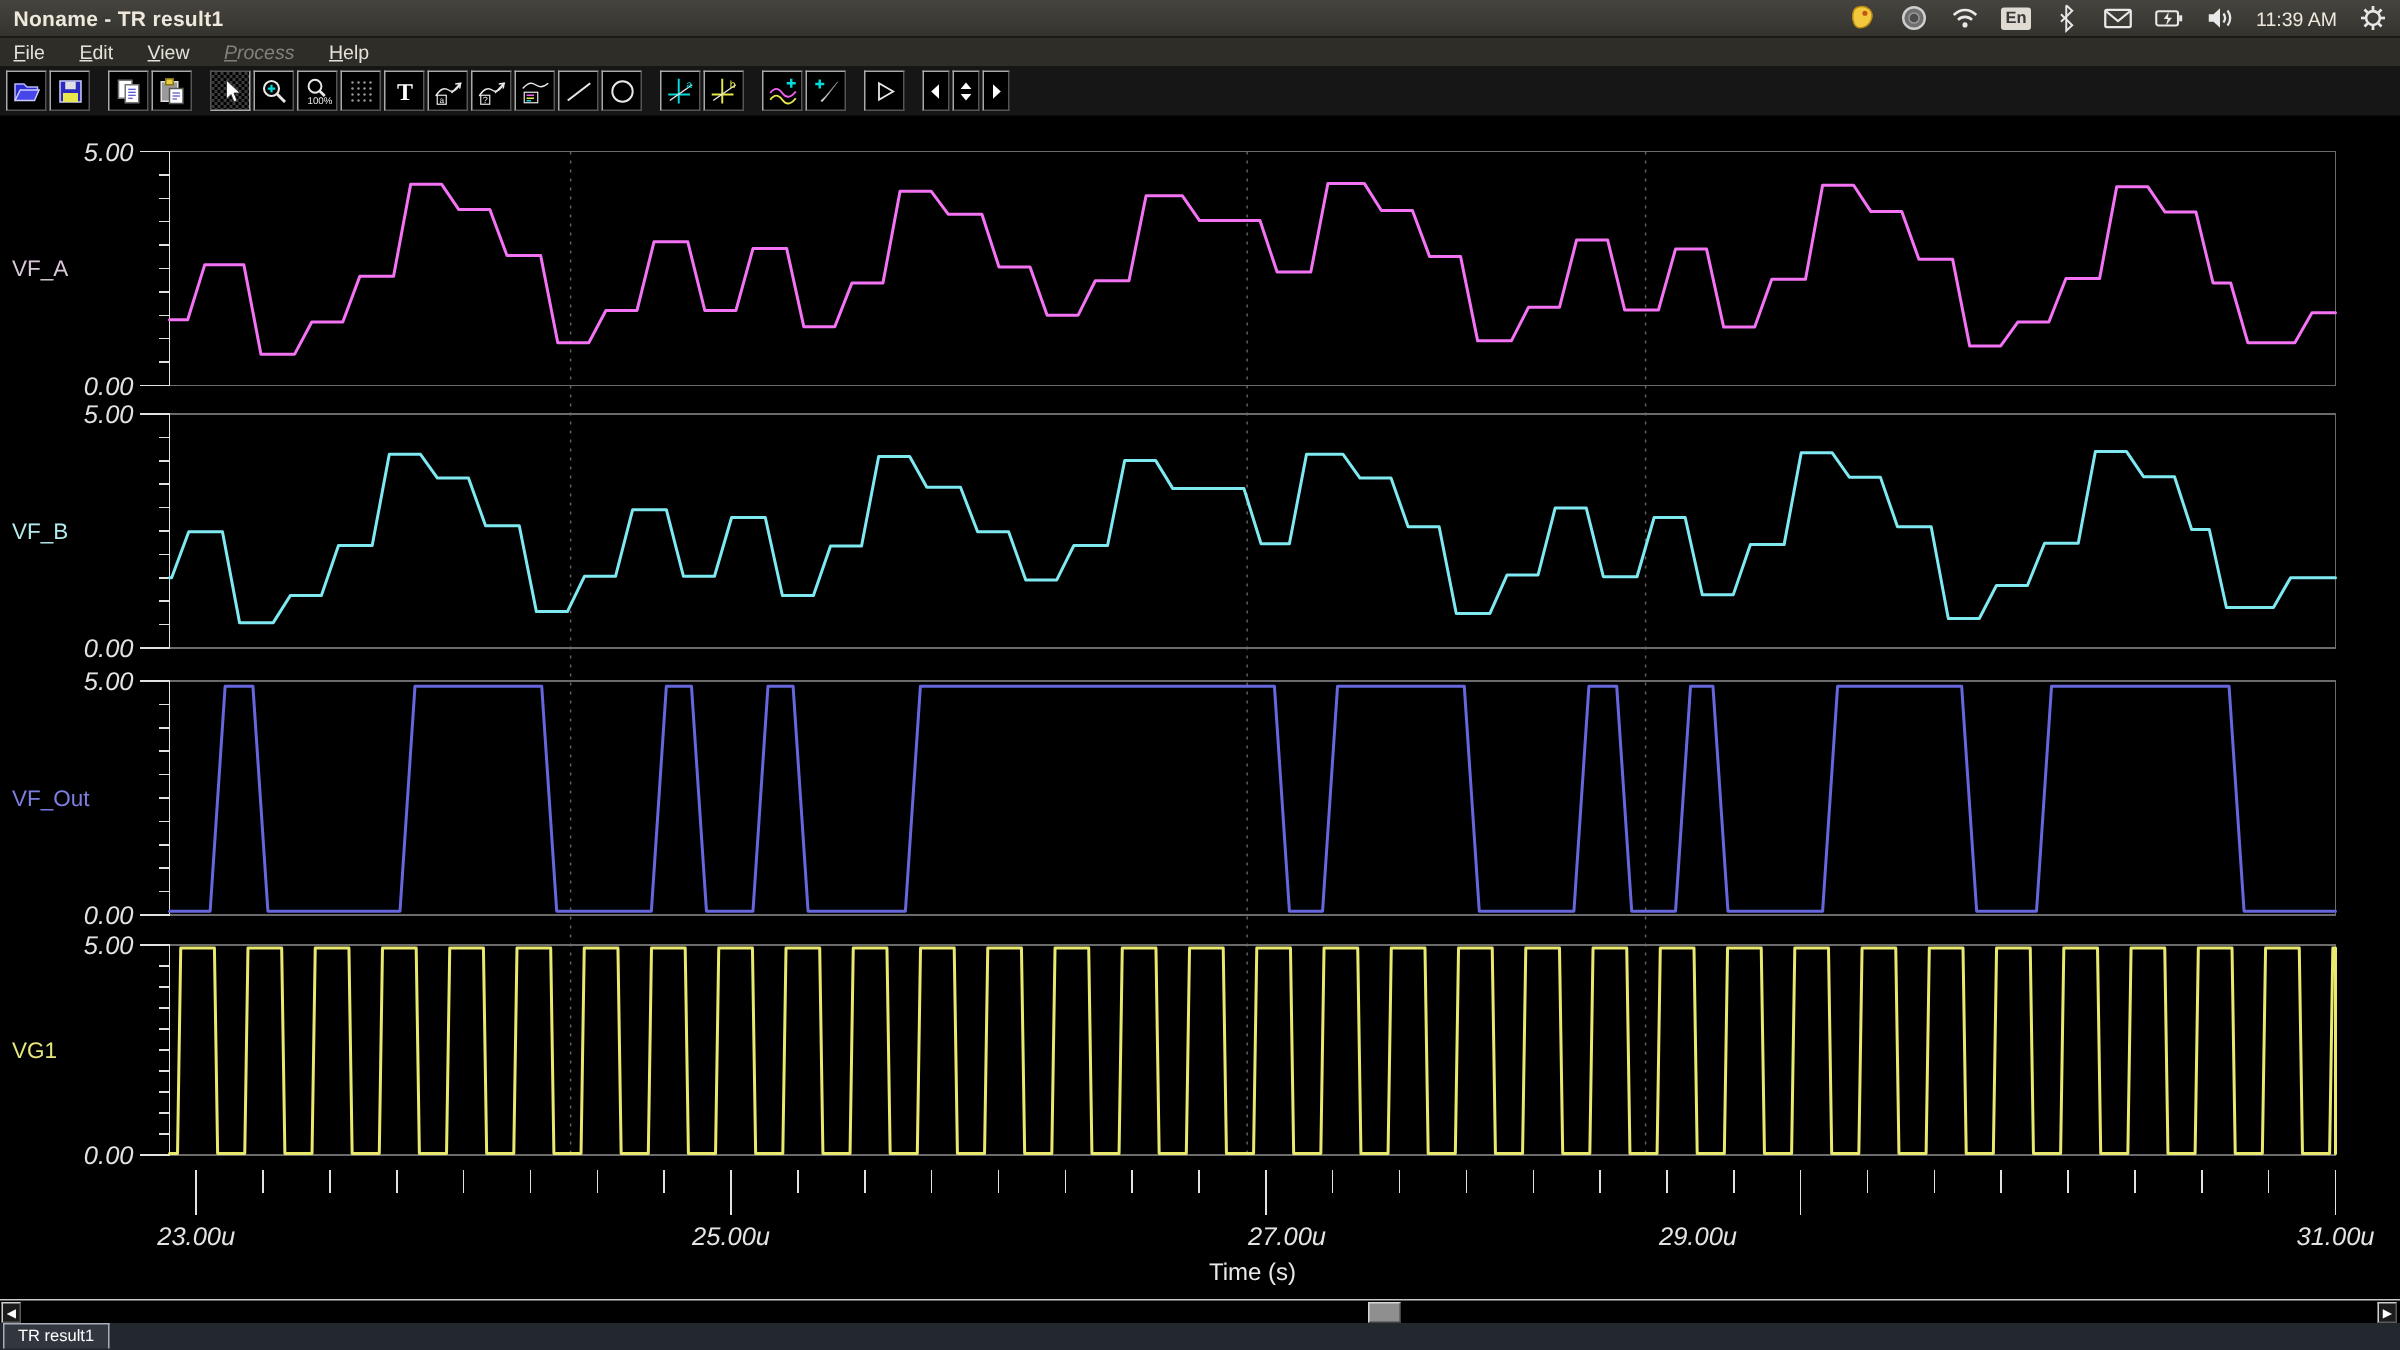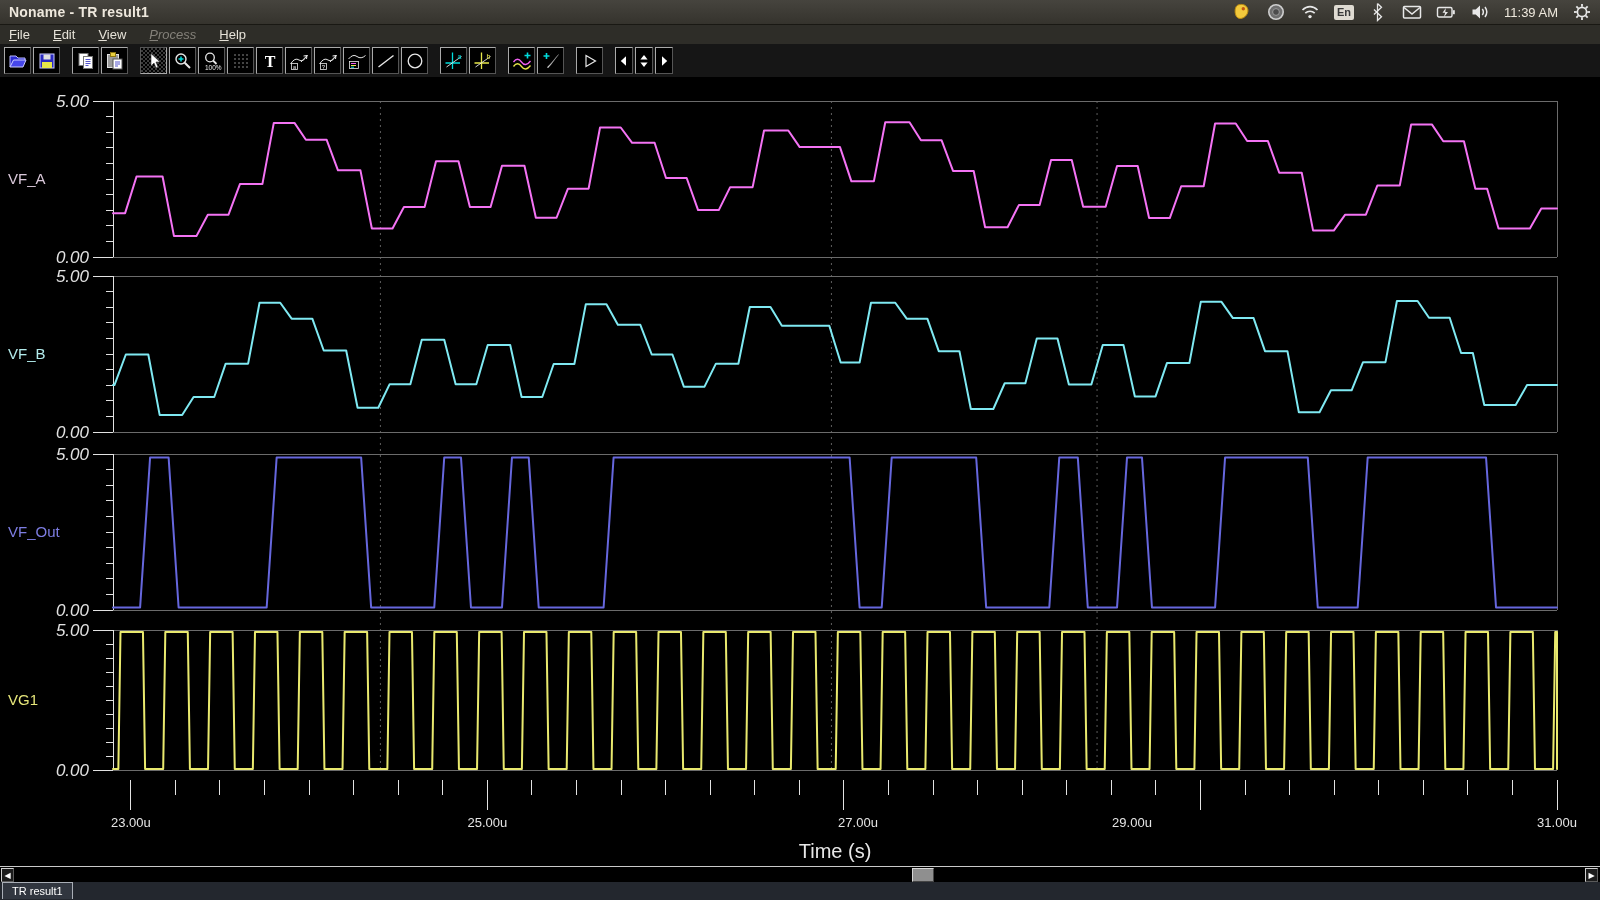--- a/index.html
+++ b/index.html
@@ -24,22 +24,22 @@
     display:flex;align-items:center;padding-left:4px;gap:12px;}
   .tgroup{display:flex;gap:2px;}
   .tbtn{width:27px;height:27px;background:#000;border:1px solid;border-color:#a9a9a9 #555 #555 #a9a9a9;
     display:flex;align-items:center;justify-content:center;box-sizing:border-box;}
   .tbtn.pressed{border-color:#555 #a9a9a9 #a9a9a9 #555;
     background:repeating-conic-gradient(#3c3c3c 0% 25%, #000 0% 50%) 0 0/4px 4px;}
   .tbtn svg{display:block;}
   .tbtn.narrow{width:18px;}
   
   #scope{position:absolute;left:0;top:0;pointer-events:none;}
-  .xlab{position:absolute;color:#e4e4e4;font-size:13px;transform:translateX(-50%);white-space:nowrap;}
-  #timelab{position:absolute;color:#e8e8e8;font-size:20px;transform:translateX(-50%);}
+  .xlab{position:absolute;color:#e4e4e4;font-size:17px;font-style:italic;transform:translateX(-50%);white-space:nowrap;}
+  #timelab{position:absolute;color:#e8e8e8;font-size:16px;transform:translateX(-50%);}
   
   #hscroll{position:absolute;left:0;top:866px;width:1600px;height:16px;background:#000;border-top:1px solid #c9c9c9;}
   .sbtn{position:absolute;top:1px;width:13px;height:14px;background:#1c1c1c;border:1px solid;
     border-color:#cfcfcf #5a5a5a #5a5a5a #cfcfcf;color:#fff;font-size:8px;display:flex;align-items:center;justify-content:center;box-sizing:border-box;}
   #sthumb{position:absolute;left:912px;top:1px;width:22px;height:14px;background:#8f8f8f;border:1px solid;
     border-color:#d6d6d6 #454545 #454545 #d6d6d6;box-sizing:border-box;}
   
   #tabbar{position:absolute;left:0;top:882px;width:1600px;height:18px;background:#23272e;}
   #tabbar .tab{position:absolute;left:2px;top:0px;height:17px;background:#31363f;color:#fff;
     font-size:11px;line-height:16px;padding:0 9px;border:1px solid #a9aeb6;border-bottom:none;box-sizing:border-box;}

